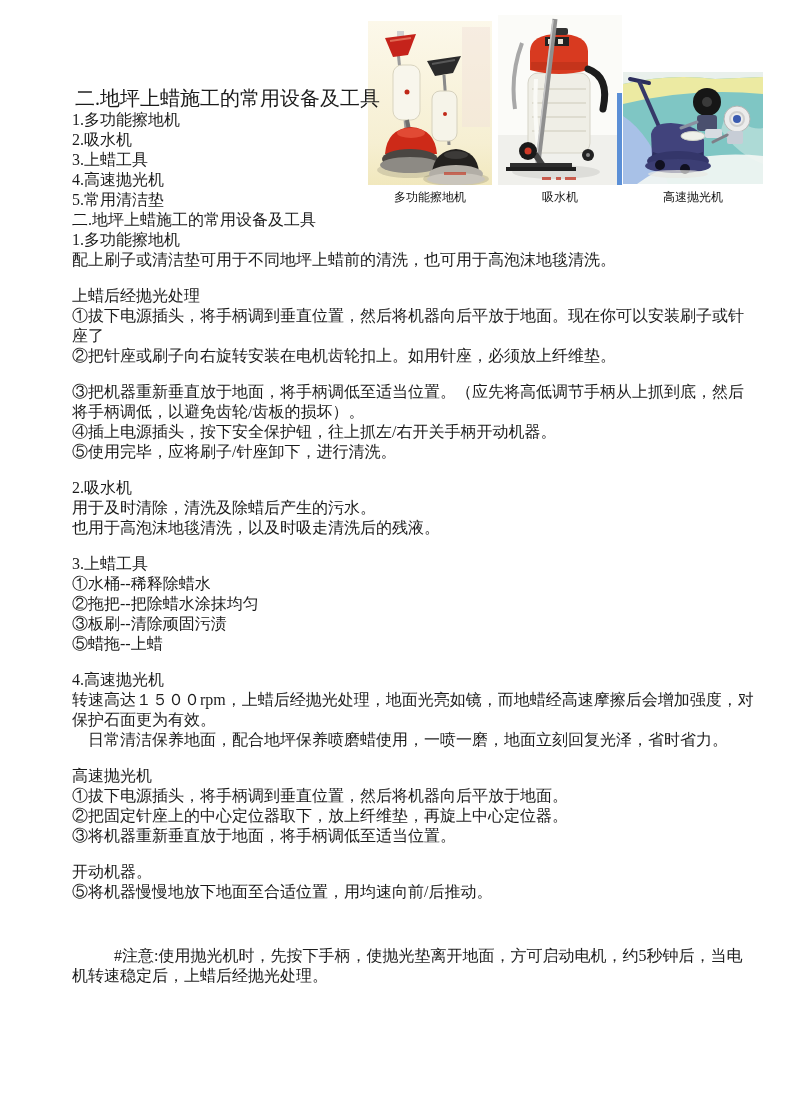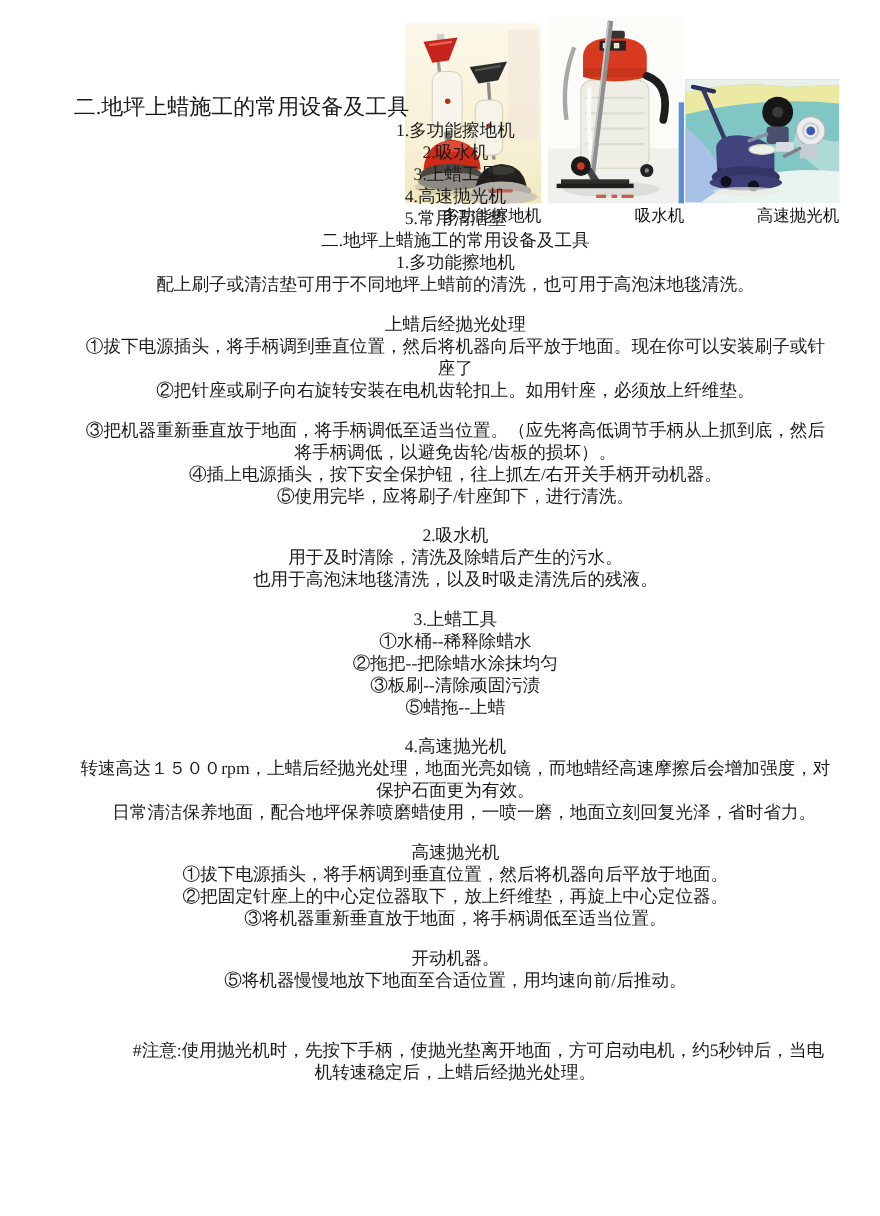--- a/index.html
+++ b/index.html
@@ -8,29 +8,29 @@
     font-family:"Liberation Serif","DejaVu Serif",serif;color:#1b1b1b;
   }
   
   .fig{position:absolute;display:block;}
   .fig svg{display:block;}
   #fig-scrubber{left:368px;top:21px;width:124px;height:164px;}
   #fig-vacuum{left:498px;top:15px;width:124px;height:170px;}
   #fig-polisher{left:623px;top:72px;width:140px;height:112px;}
   .fig-caption{
     position:absolute;top:186px;height:22px;line-height:22px;
-    font-size:15px;text-align:right;color:#111;white-space:pre;
+    font-size:12px;text-align:center;color:#111;white-space:pre;
   }
   #cap-scrubber{left:368px;width:124px;}
   #cap-vacuum{left:498px;width:124px;}
   #cap-polisher{left:623px;width:140px;}
   
-  .doc{position:absolute;left:64px;top:86px;width:700px;}
+  .doc{position:absolute;left:72px;top:86px;width:700px;}
   .h1{font-size:20px;line-height:24px;height:24px;white-space:pre;padding-left:3px;}
-  .ln{font-size:16px;line-height:20px;height:20px;white-space:pre;text-align:center;}
+  .ln{font-size:16px;line-height:20px;height:20px;white-space:pre;}
   .blank{height:16px;}
   .note{text-indent:42px;margin-top:44px;}
 </style>
 </head>
 <body>
 
 <div class="page">
 
   <div class="fig" id="fig-scrubber">
     <svg width="124" height="164" viewBox="0 0 124 164">

